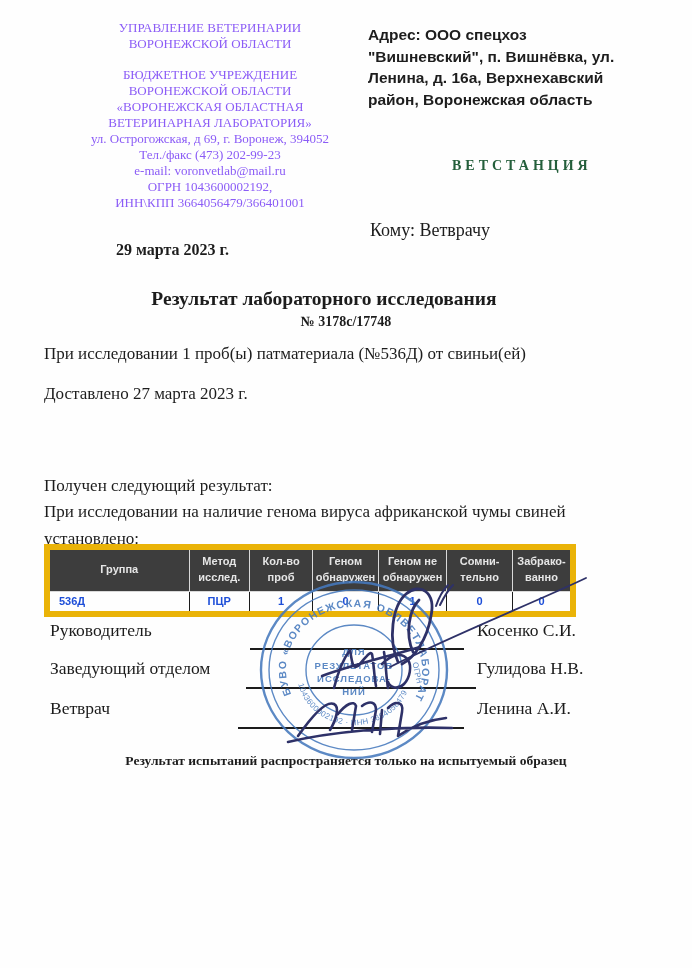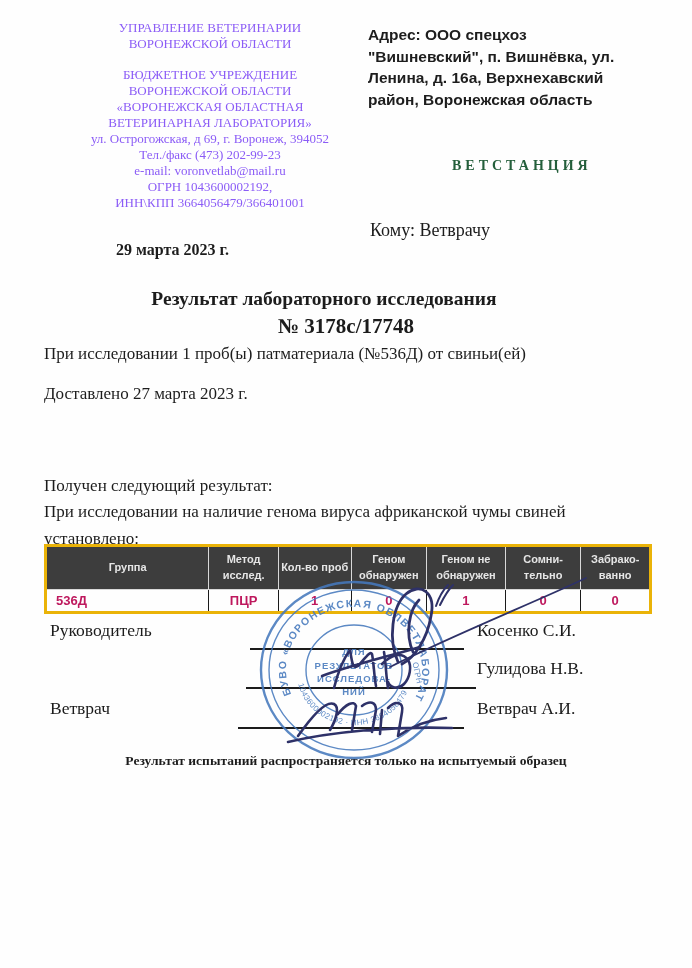--- a/index.html
+++ b/index.html
@@ -28,39 +28,39 @@
     font-size:14px; letter-spacing:4px; color:#14532d; opacity:.93;
   }
   .recipient-to {
     position:absolute; left:370px; top:220px; font-size:18px;
   }
   
   .doc-date { position:absolute; left:116px; top:229px; font-size:16px; font-weight:bold;margin-top:12px; }
   .doc-title { position:absolute; left:0; top:288px; width:648px; text-align:center;
                font-size:19.5px; font-weight:bold; }
   .doc-number { position:absolute; left:0; top:314px; width:692px; text-align:center;
-                font-size:21px; font-weight:bold; }
+                font-size:14px; font-weight:bold; }
   
   .bp { position:absolute; left:44px; width:618px; font-size:17px; line-height:27px; }
   .p1 { top:340px; } .p2 { top:380px; } .p3 { top:416px; } .p4 { top:472px; } .p5 { top:498px; }
   
   .results-table {
-    position:absolute; left:44px; top:544px; width:608px;
+    position:absolute; left:44px; top:544px; width:532px;
     border-collapse:collapse; table-layout:fixed;
     font-family:"Liberation Sans", sans-serif;
-    border:3px solid #eab308;
+    border:6px solid #eab308;
   }
   .results-table th {
     background:#3d3d3d; color:#e6e6e6; font-size:11px; font-weight:600;
     white-space:pre-line; line-height:1.45; height:44px;
     border:1px solid #d9d9d9; padding:2px 1px; text-align:center;
   }
   .results-table td {
-    border:1.5px solid #1b1b1b; font-size:13px; font-weight:bold;
-    height:23px; text-align:center; padding:1px 9px; color:#be185d;
+    border:1.5px solid #1b1b1b; font-size:11px; font-weight:bold;
+    height:23px; text-align:center; padding:1px 9px; color:#1d4ed8;
   }
   .results-table td.cell-group { text-align:left; }
   
   .sig-role { position:absolute; left:50px; font-size:17.5px; }
   .sig-name { position:absolute; left:477px; font-size:17.5px; }
   .role-1 { top:620px; } .role-2 { top:658px; } .role-3 { top:698px; }
   .name-1 { top:620px; } .name-2 { top:658px; } .name-3 { top:698px; }
   .sig-line { position:absolute; height:2px; background:#1c1c1c; }
   .line-1 { left:250px; width:214px; top:648px; }
   .line-2 { left:246px; width:230px; top:687px; }
@@ -141,27 +141,28 @@
         <td>1</td>
         <td>0</td>
         <td>1</td>
         <td>0</td>
         <td>0</td>
       </tr>
     </tbody>
   </table>
 
   <div class="sig-role role-1">Руководитель</div>
+  <div class="sig-role role-2">Заведующий отделом</div>
   <div class="sig-role role-3">Ветврач</div>
   <div class="sig-line line-1"></div>
   <div class="sig-line line-2"></div>
   <div class="sig-line line-3"></div>
   <div class="sig-name name-1">Косенко С.И.</div>
   <div class="sig-name name-2">Гулидова Н.В.</div>
-  <div class="sig-name name-3">Ветврач А.И.</div>
+  <div class="sig-name name-3">Ленина А.И.</div>
 
   <div class="footer-note">Результат испытаний распространяется только на испытуемый образец</div>
 
   <svg class="round-stamp" viewBox="0 0 210 190" xmlns="http://www.w3.org/2000/svg">
     <defs>
       <path id="arcTop" d="M 43.4 120.6 A 68 63 0 1 1 166.6 120.6" fill="none"></path>
       <path id="arcBottom" d="M 48.2 101.5 A 57 52 0 0 0 161.8 101.5" fill="none"></path>
     </defs>
     <g stroke="#4679bd" fill="none">
       <ellipse cx="105" cy="94" rx="93" ry="88" stroke-width="2.4"></ellipse>

